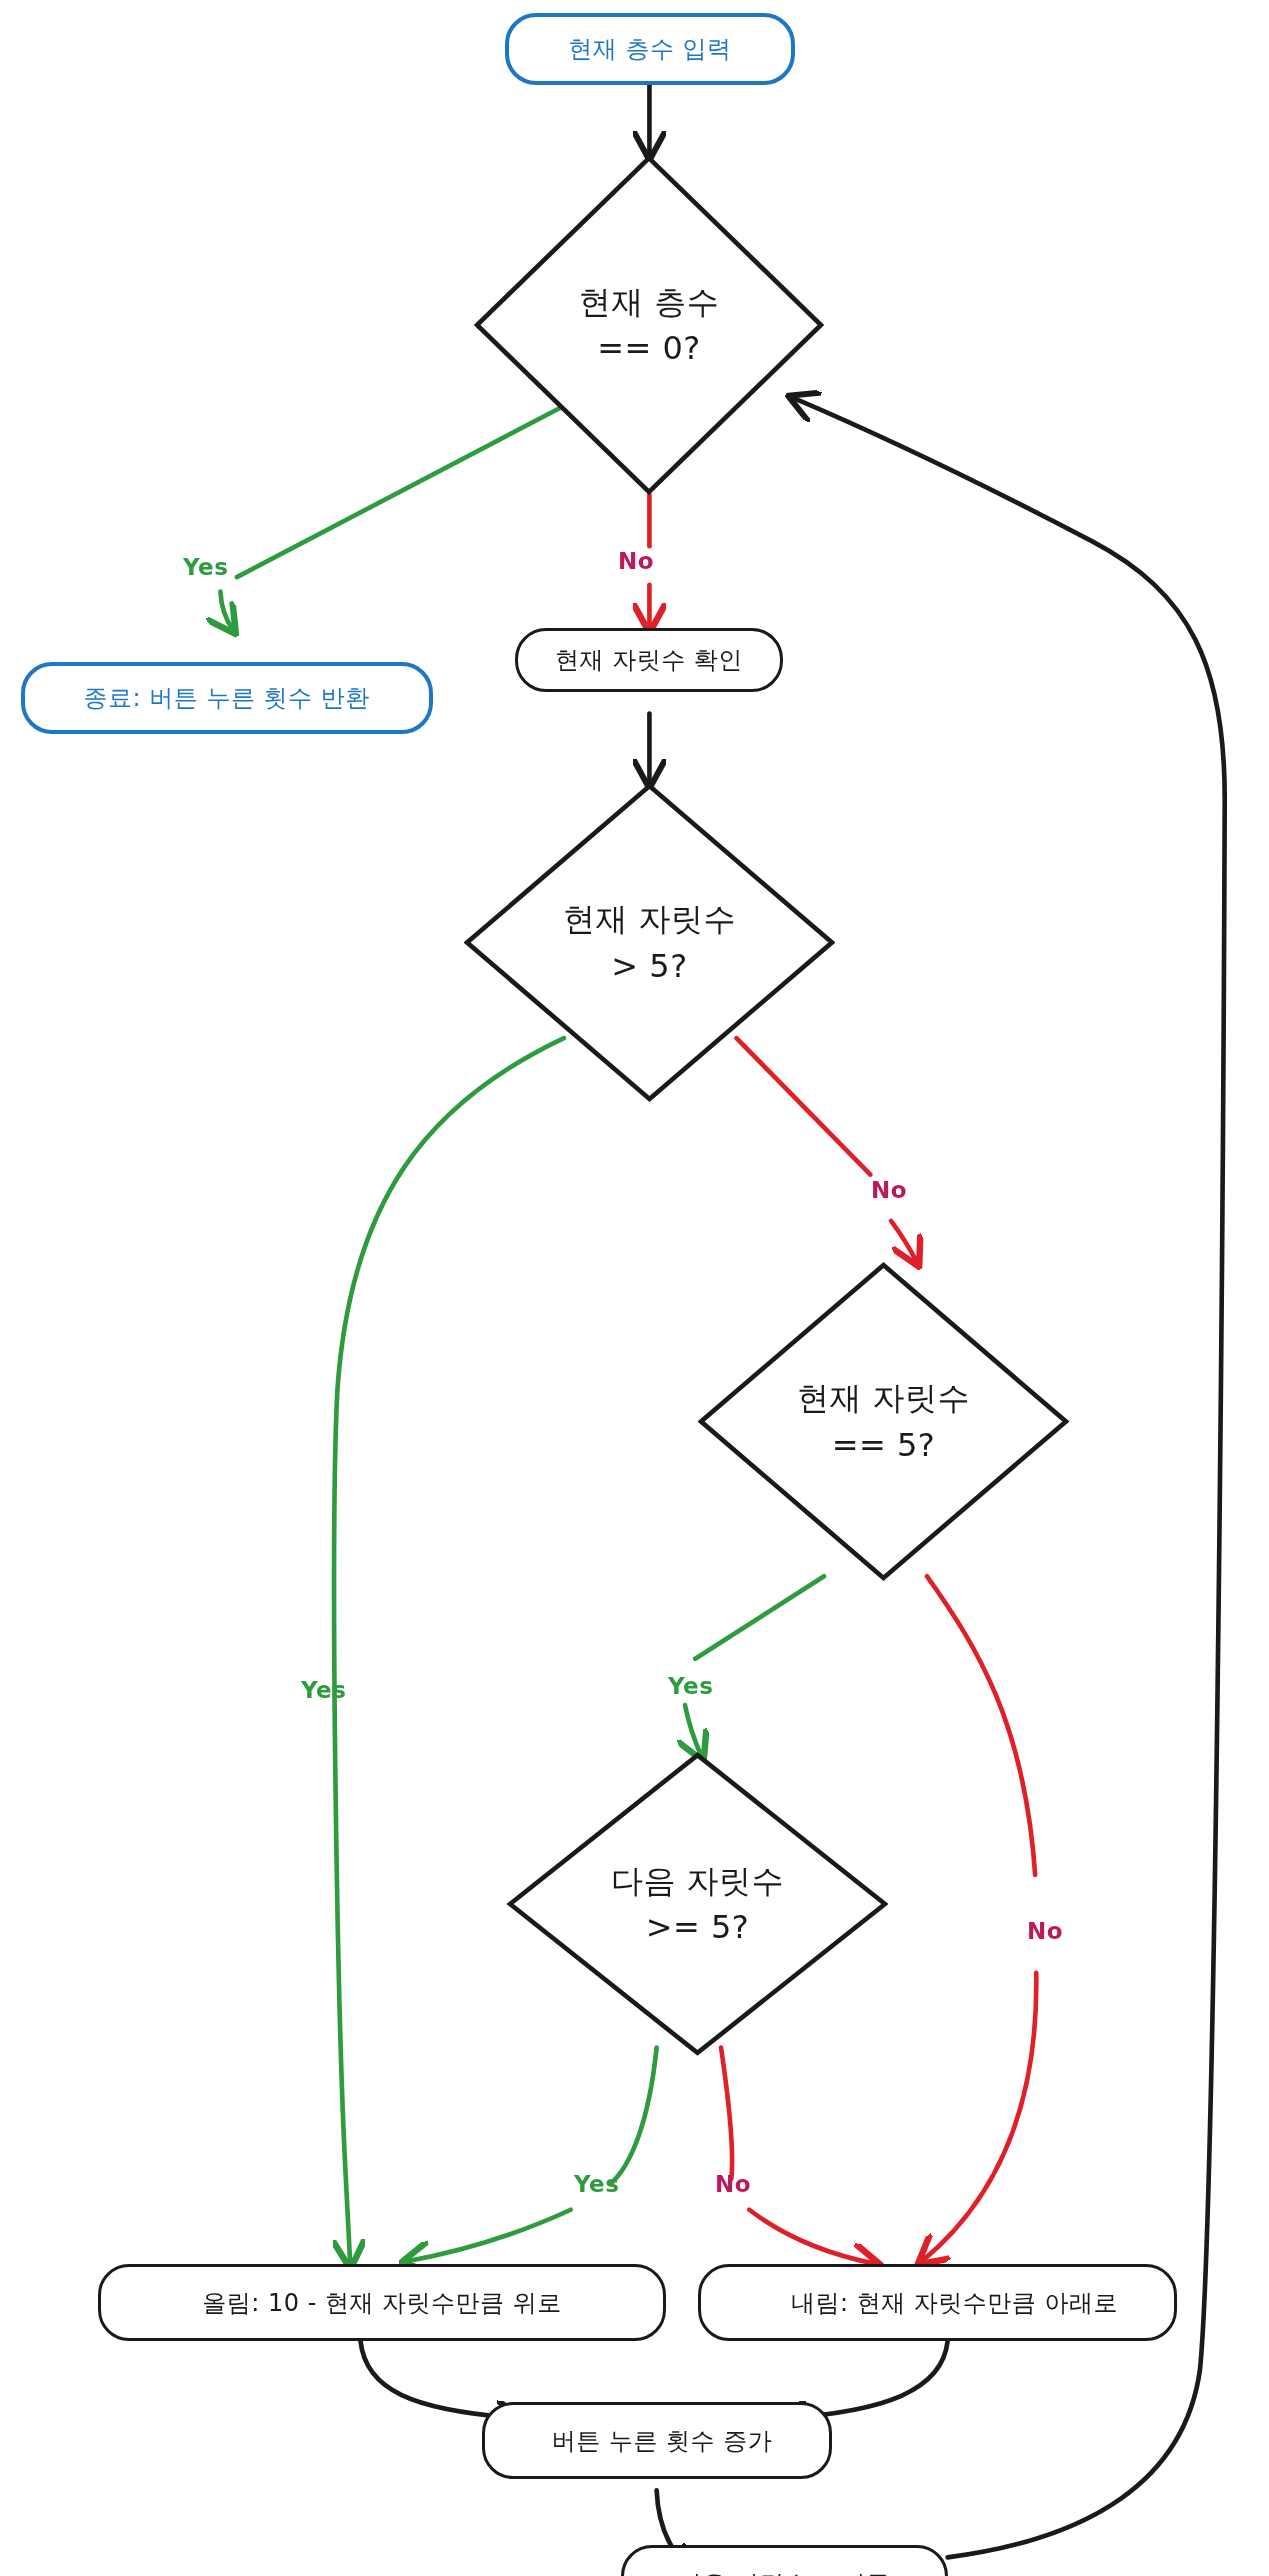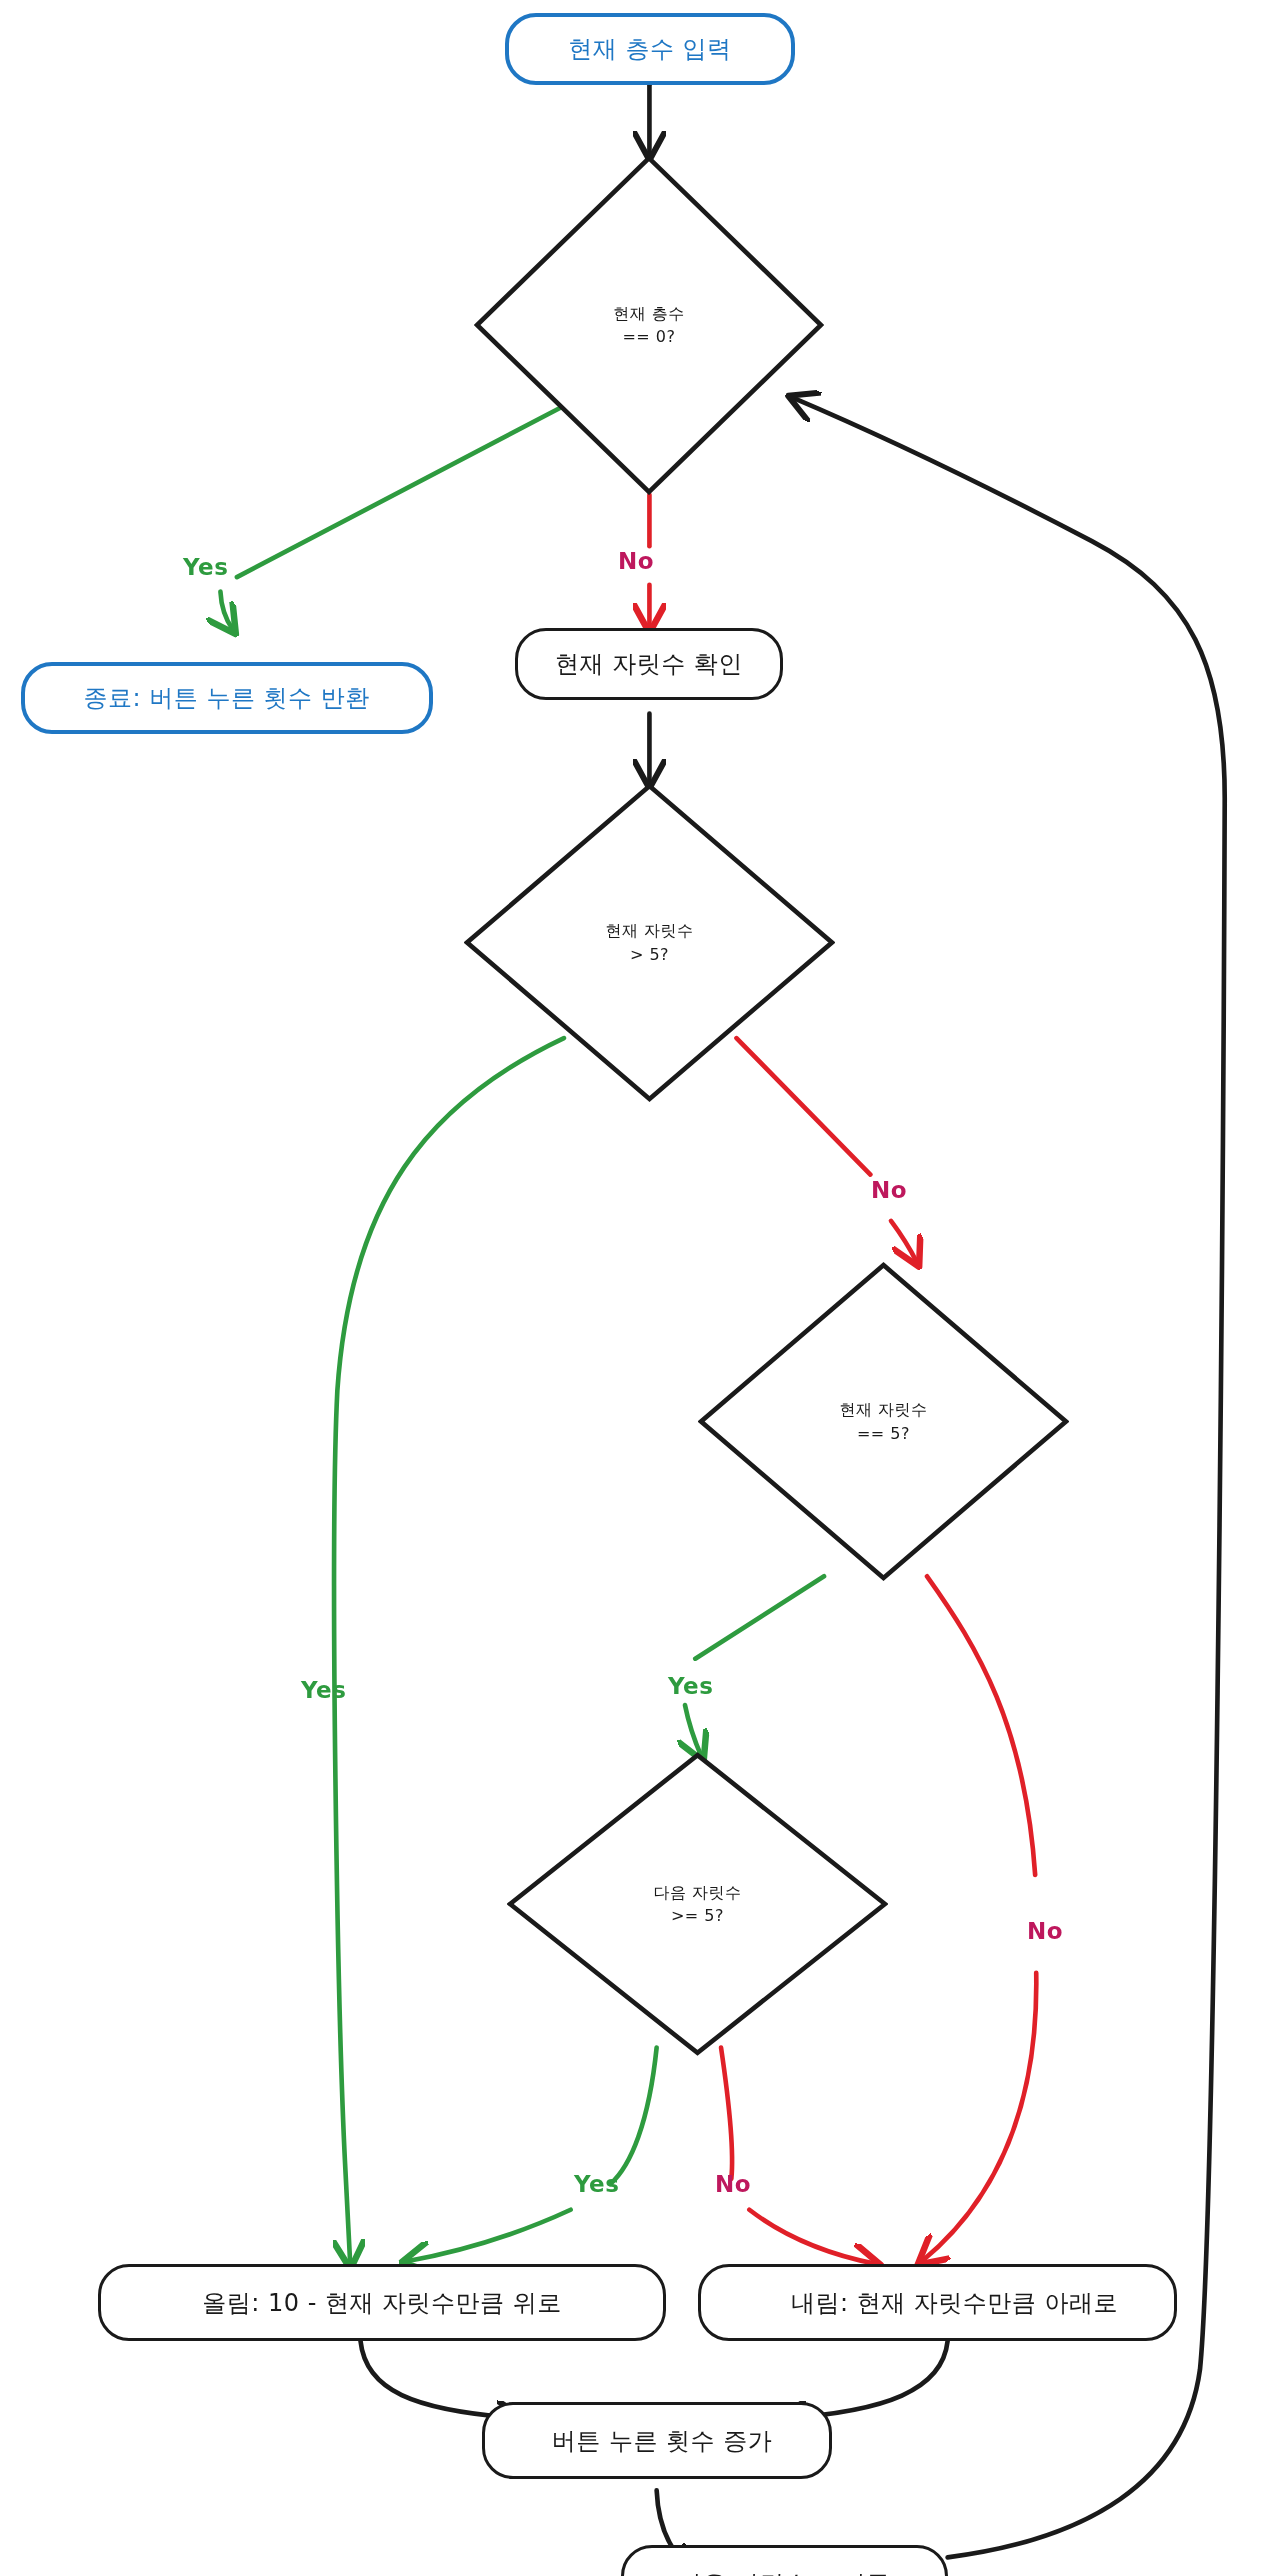--- a/index.html
+++ b/index.html
@@ -52,21 +52,21 @@
   }
   .decision .dia-shape {
     position: absolute;
     left: 0; top: 0;
     width: 100%; height: 100%;
   }
   .decision .dia-label {
     position: relative;
     z-index: 2;
     color: #1a1a1a;
-    font-size: 16px;
+    font-size: 32px;
     line-height: 1.45;
     white-space: pre-line;
     letter-spacing: 0.5px;
   }
   .edge-label {
     position: absolute;
     font-size: 23px;
     font-weight: 600;
     letter-spacing: 0.5px;
     white-space: nowrap;
@@ -144,21 +144,21 @@
       <polygon points="340,6 674,330 340,654 6,330" fill="#ffffff" stroke="#1a1a1a" stroke-width="9"></polygon>
     </svg>
     <span class="dia-label">현재 층수
 == 0?</span>
   </div>
 
   <div class="node terminal" style="left:20.6px; top:662px; width:412px; height:72px;">
     <span>종료: 버튼 누른 횟수 반환</span>
   </div>
 
-  <div class="node proc" style="left:515px; top:628px; width:268px; height:72px;">
+  <div class="node proc" style="left:515px; top:628px; width:268px; height:64px;">
     <span>현재 자릿수 확인</span>
   </div>
 
   <div class="node decision" style="left:464px; top:783px; width:371px; height:319px;">
     <svg class="dia-shape" viewBox="0 0 720 620" preserveAspectRatio="none">
       <polygon points="360,6 714,310 360,614 6,310" fill="#ffffff" stroke="#1a1a1a" stroke-width="9"></polygon>
     </svg>
     <span class="dia-label">현재 자릿수
 &gt; 5?</span>
   </div>

